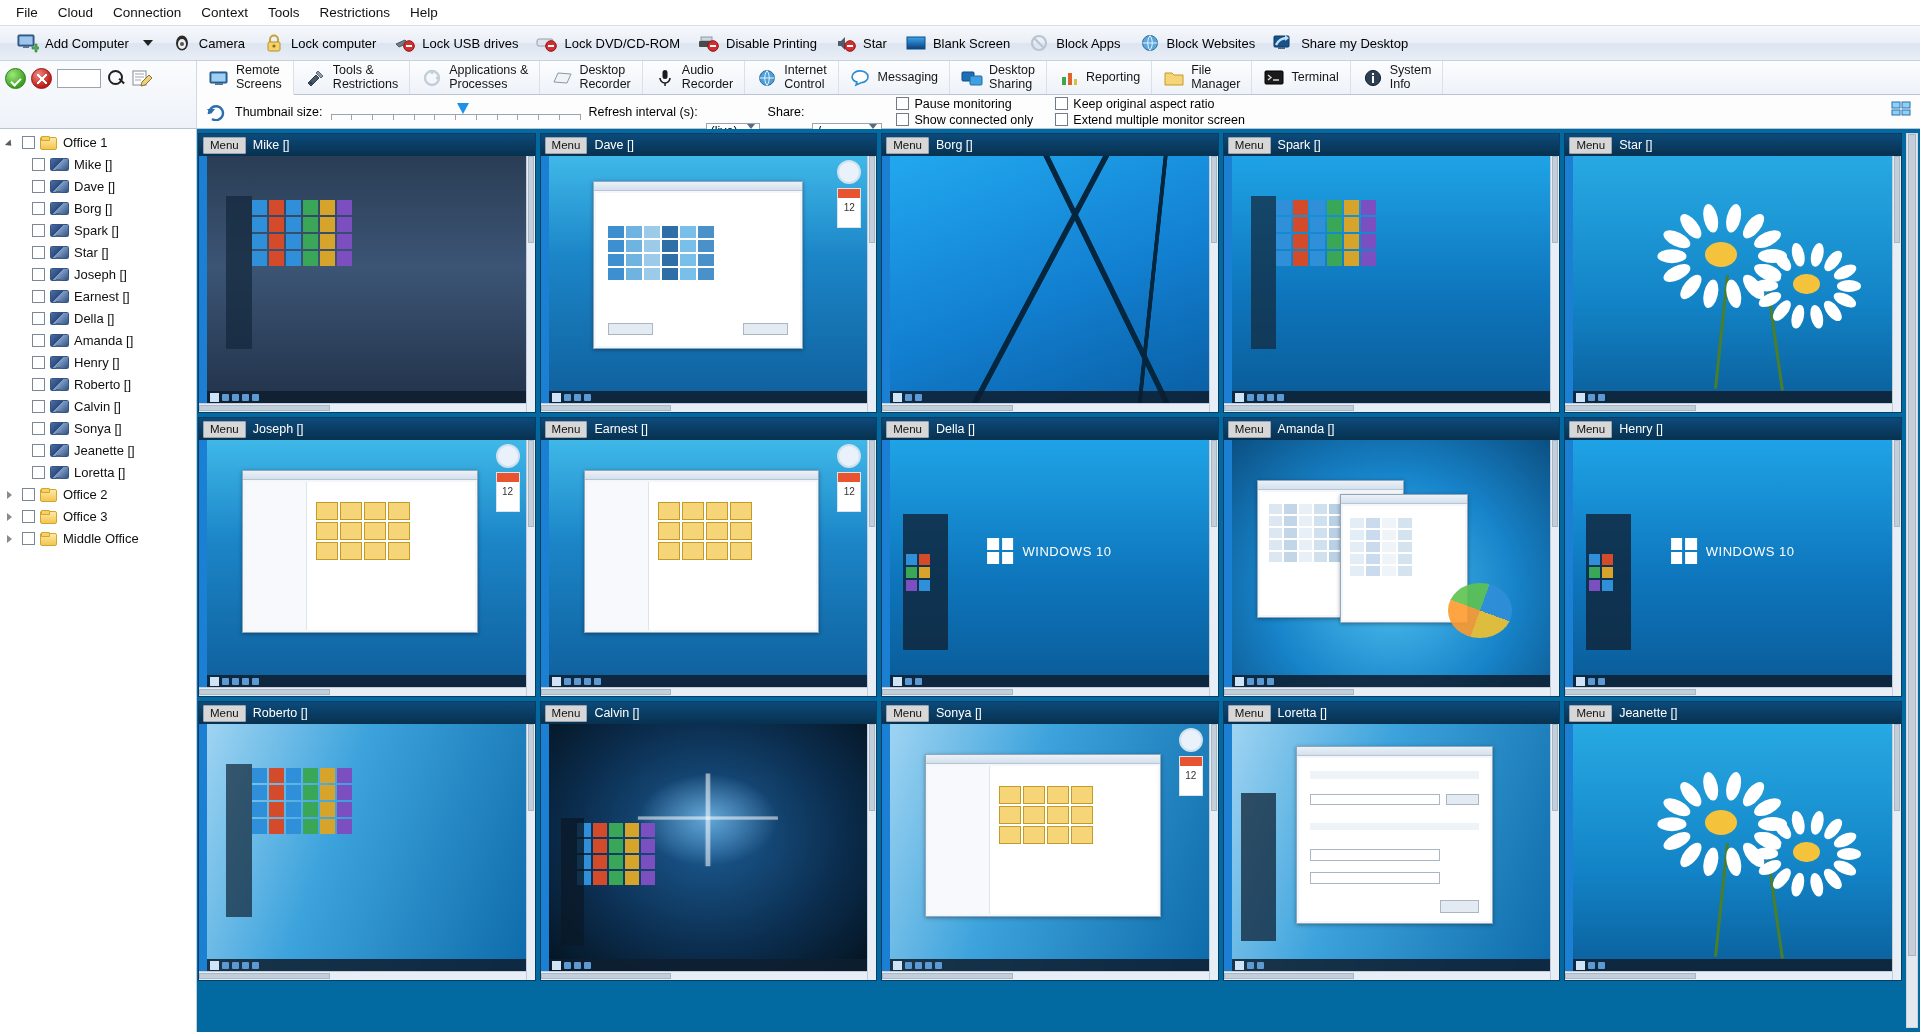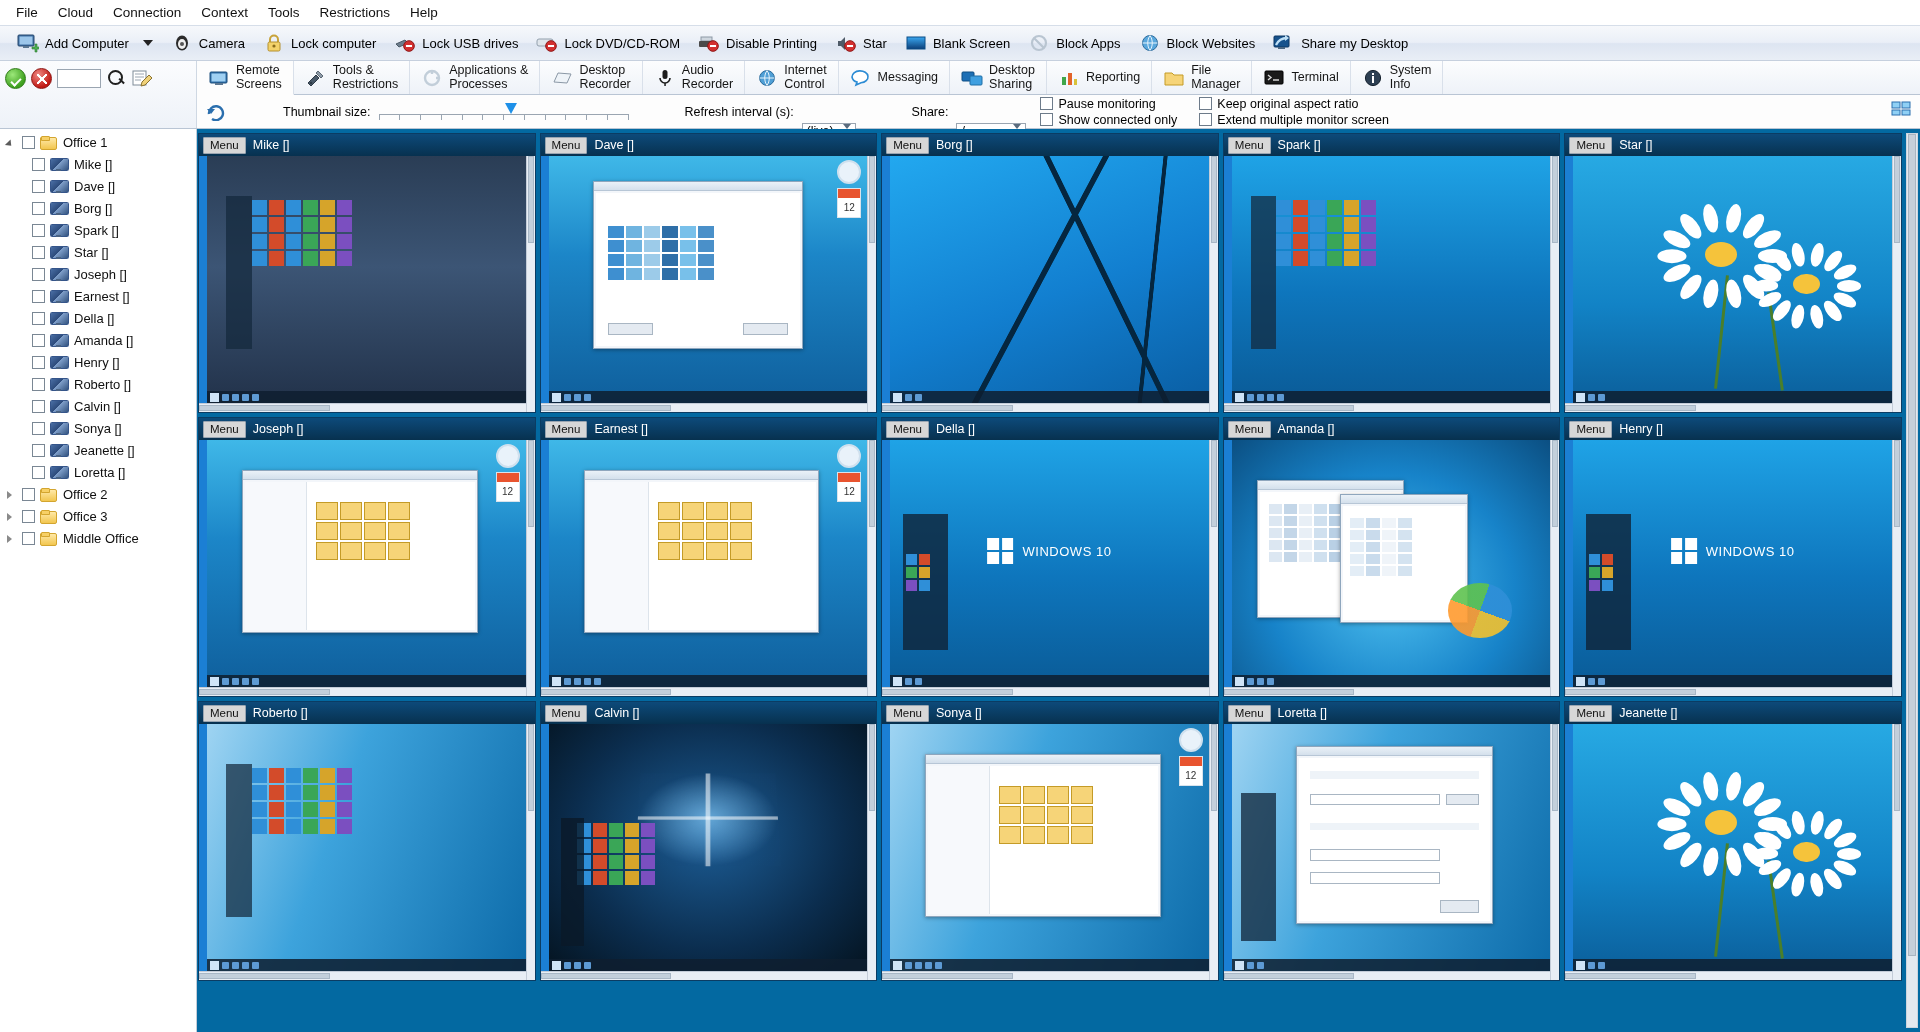--- a/index.html
+++ b/index.html
@@ -65,21 +65,21 @@
   .tabstrip { height:34px; display:flex; align-items:stretch; background:linear-gradient(to bottom,#fcfdfe,#eef2f8);
     border-bottom:1px solid #b9c5d4; }
   .tab { display:flex; align-items:center; gap:6px; padding:0 11px; border-right:1px solid #d9e0ea;
      font-size:12.5px; line-height:13.5px; color:#151515; white-space:nowrap; }
   .tab.active { background:#fdfdfd; border-bottom:1px solid #fdfdfd; margin-bottom:-1px; }
   .tab .lbl { display:flex; flex-direction:column; }
   .tab .ico { width:22px; height:20px; flex:0 0 auto; position:relative; }
 
   .optbar { height:33px; display:flex; align-items:center; padding:0 8px; gap:8px; background:#fdfdfd; position:relative;}
   .refresh-ico { width:22px; height:18px; position:relative; }
-  .opt-label { font-size:12.5px;margin-left:48px; }
+  .opt-label { font-size:12.5px; }
   .slider { position:relative; width:250px; height:20px; display:flex; align-items:center; }
   .slider .track { position:absolute; left:0; right:0; top:12px; height:1px; background:#9aa5b1; }
   .slider .ticks { position:absolute; left:0; right:0; top:13px; height:5px; display:flex; justify-content:space-between; }
   .slider .ticks i { width:1px; height:5px; background:#9aa5b1; display:block; }
   .slider .thumb { position:absolute; left:126px; top:1px; width:0;height:0;
      border-left:6px solid transparent;border-right:6px solid transparent;border-top:11px solid #1e90e8; }
   .sel {
     height:21px; border:1px solid #9aa5b1; background:#fff; display:flex; align-items:flex-start;
     padding:0 4px; font-size:12.5px; gap:6px; min-width:54px;margin-top:44px;
   }
@@ -140,21 +140,21 @@
   .win-logo { position:absolute; left:50%; top:45%; transform:translate(-50%,-50%); display:flex; align-items:center; gap:9px; color:#fff; }
   .win-logo .sq4 { width:26px;height:26px; display:grid; grid-template-columns:1fr 1fr; grid-template-rows:1fr 1fr; gap:2.5px; }
   .win-logo .sq4 i { background:#fff; display:block;}
   .win-logo .txt { font-size:13px; letter-spacing:.5px; }
   .fakewin { position:absolute; background:#f3f6fa; border:1px solid #8fa6bd; box-shadow:0 1px 4px rgba(0,0,0,.35); }
   .fakewin .tb { height:9px; background:linear-gradient(to bottom,#eaf1f8,#d4e0ec); border-bottom:1px solid #b7c6d6;}
   .fakewin .ct { position:absolute; left:2px; right:2px; top:11px; bottom:2px; background:#fff; }
   .tiles { position:absolute; display:grid; gap:2px; }
   .tiles i { display:block; }
   .clockwid { position:absolute; right:6px; top:4px; width:24px; height:24px; border-radius:50%; background:#e9f2fa; border:2px solid #cfe0ee;}
-  .calwid { position:absolute; right:6px; top:32px; width:24px; height:30px; background:#fff; border:1px solid #d9e3ec;}
+  .calwid { position:absolute; right:6px; top:32px; width:24px; height:40px; background:#fff; border:1px solid #d9e3ec;}
   .calwid .m { height:9px; background:#e8542f; }
   .calwid .d { font-size:10px; text-align:center; color:#333; line-height:20px;}
   .flower { position:absolute; border-radius:50%; background:#fff; }
   .flower-core { position:absolute; border-radius:50%; background:#f5c33b; }
   .stem { position:absolute; background:#4a7f2a; }
 
   .gs-scroll { position:absolute; right:2px; top:4px; bottom:4px; width:12px; background:#e4e9ef; border:1px solid #cdd5de;}
   .gs-scroll i { position:absolute; left:1px; right:1px; top:0; height:92%; background:#c6cfd9; border:1px solid #aab5c1;}
 </style>
 </head>

